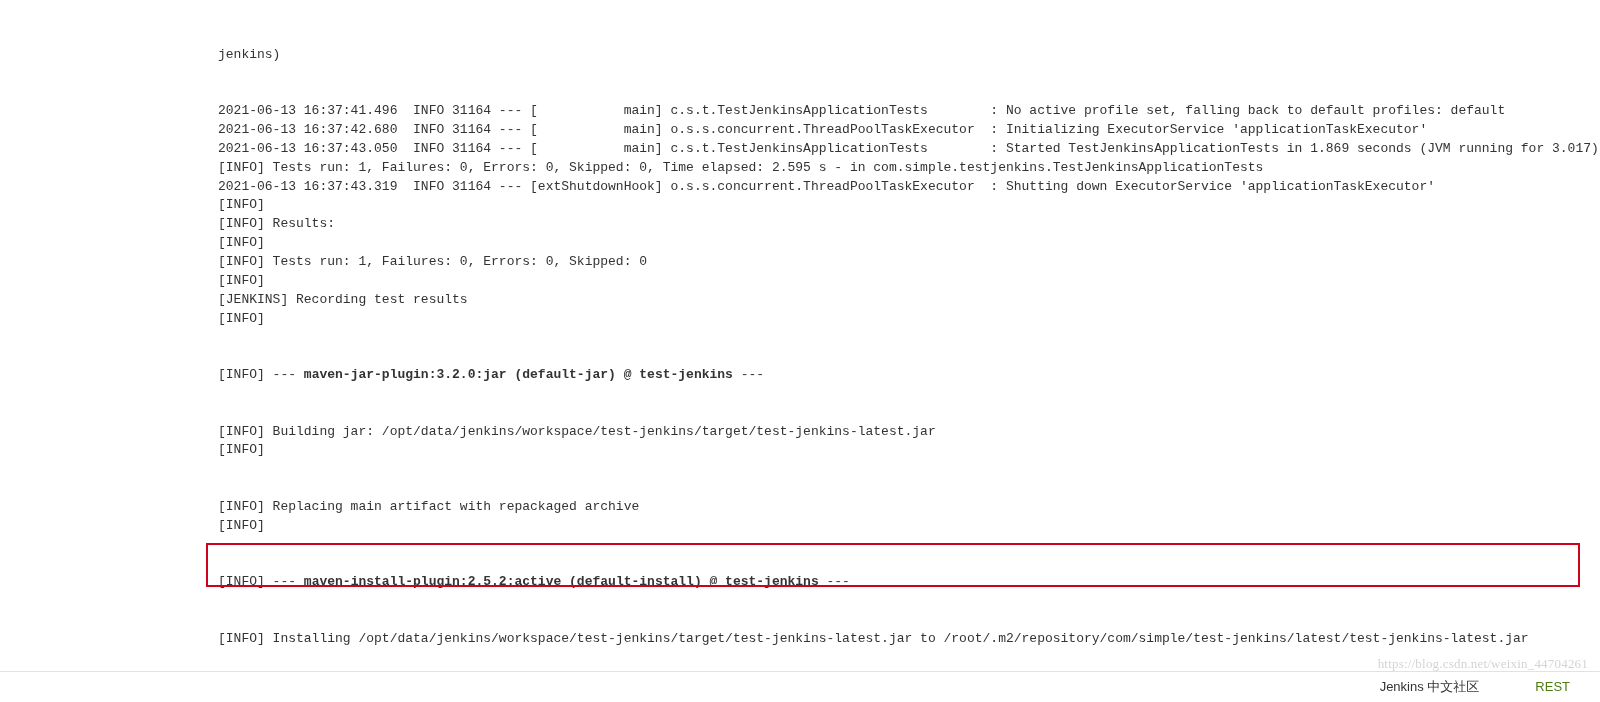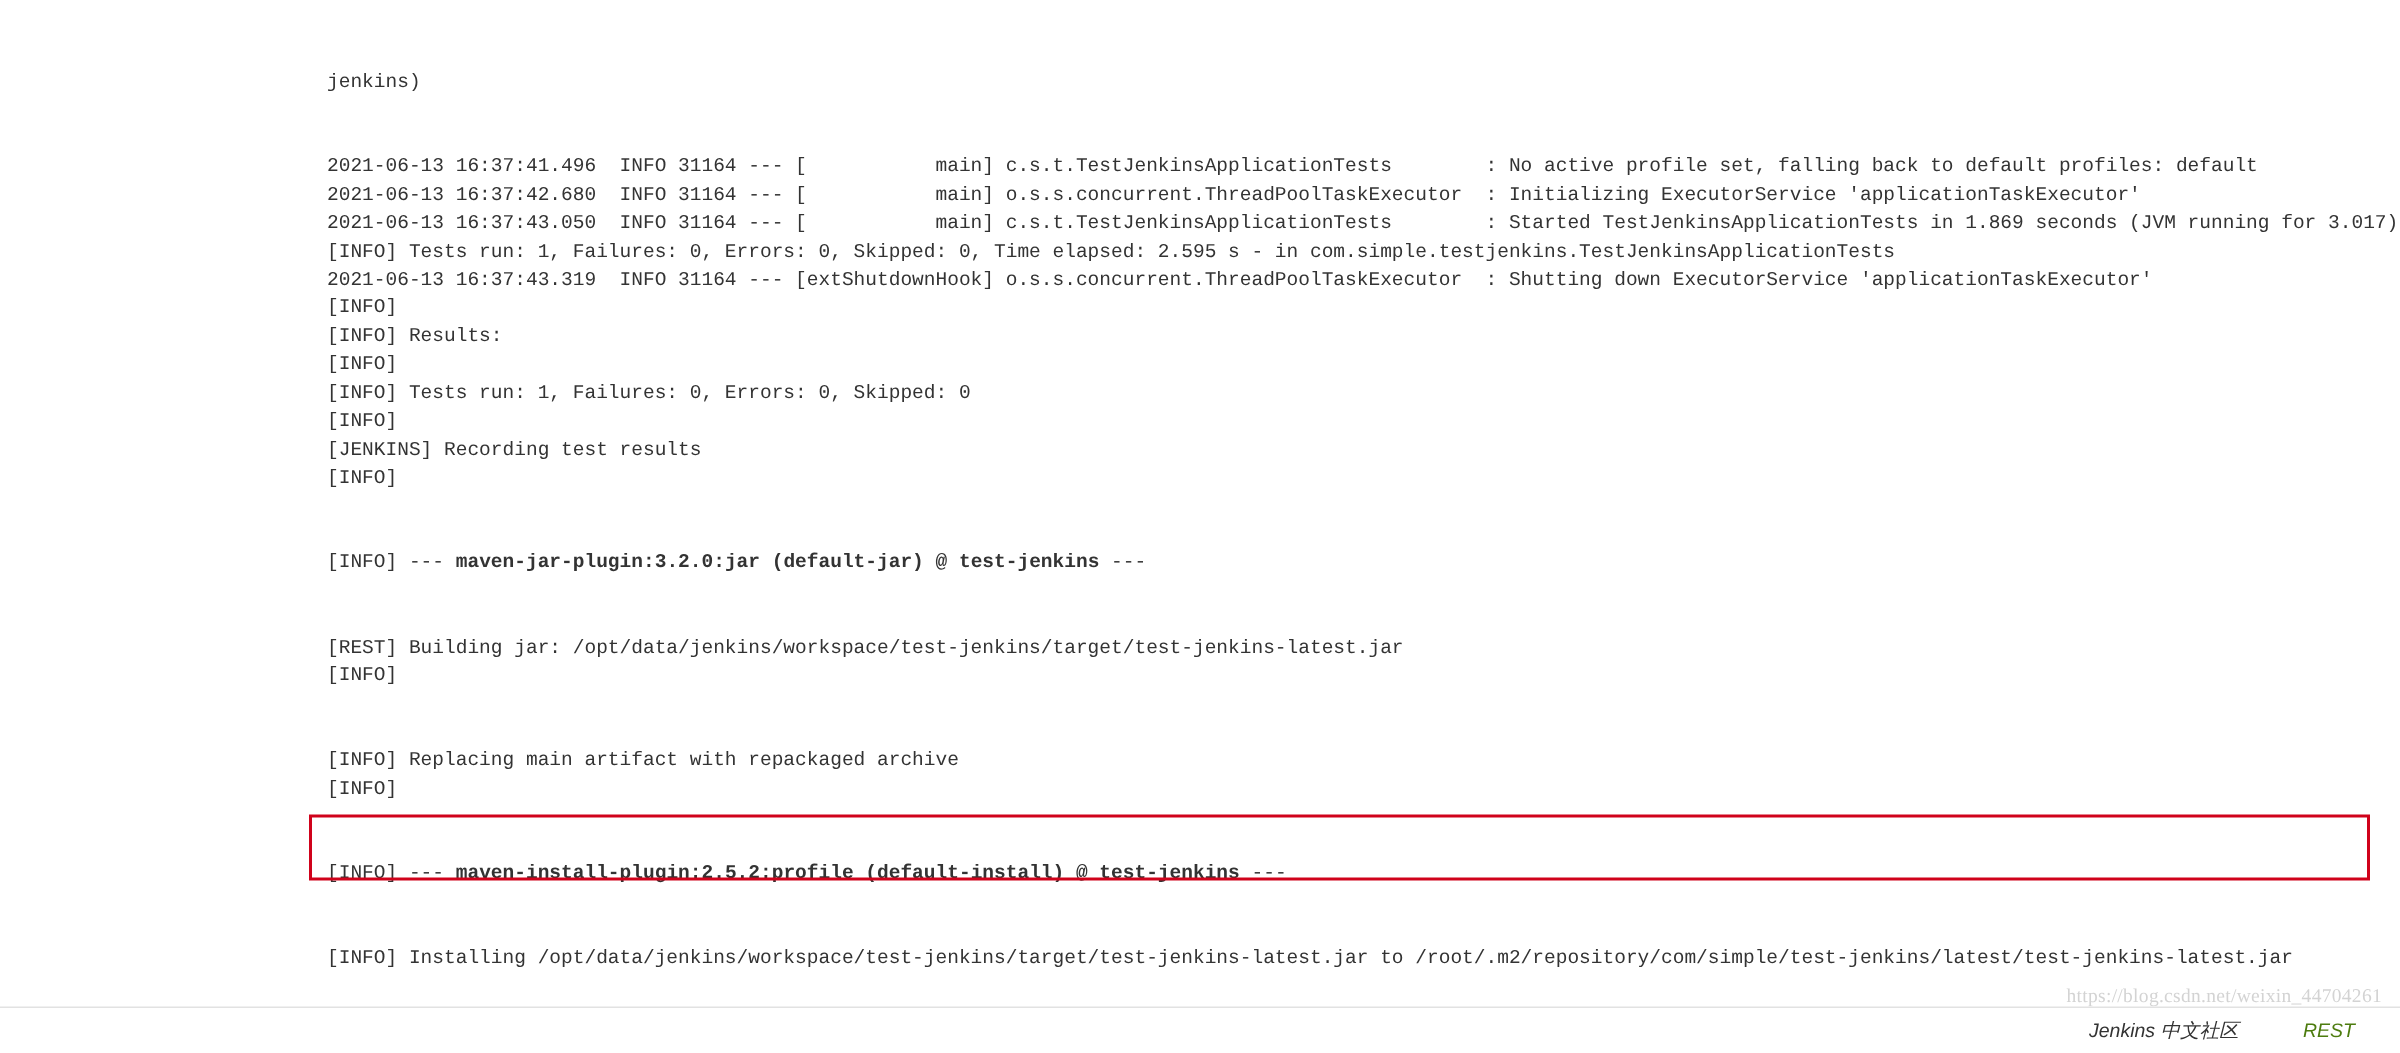--- a/index.html
+++ b/index.html
@@ -40,22 +40,21 @@
     height: 30px;
     border-top: 1px solid #e2e2e2;
     display: flex;
     justify-content: flex-end;
     align-items: center;
     padding: 0 30px;
     font-family: Arial, "Microsoft YaHei", sans-serif;
     font-size: 13px;
     color: #333;
     background: #fff;
-    gap: 43px;
-    font-style: italic;
+    gap: 56px;
   }
   .footer .foot-link { color:#333; }
   .footer .rest { color:#4d7c0f; }
   .watermark {
     position: absolute;
     bottom: 28px;
     right: 12px;
     font-family: Liberation Serif, serif;
     font-size: 13px;
     color: rgba(130,130,130,0.35);
@@ -64,23 +63,23 @@
 </style>
 </head>
 <body>
 
 <div class="console-wrap">
 
   <div class="console" id="console">
     <span class="line">jenkins)</span>
     <div id="before-highlight"><span class="line">2021-06-13 16:37:41.496  INFO 31164 --- [           main] c.s.t.TestJenkinsApplicationTests        : No active profile set, falling back to default profiles: default</span><span class="line">2021-06-13 16:37:42.680  INFO 31164 --- [           main] o.s.s.concurrent.ThreadPoolTaskExecutor  : Initializing ExecutorService 'applicationTaskExecutor'</span><span class="line">2021-06-13 16:37:43.050  INFO 31164 --- [           main] c.s.t.TestJenkinsApplicationTests        : Started TestJenkinsApplicationTests in 1.869 seconds (JVM running for 3.017)</span><span class="line">[INFO] Tests run: 1, Failures: 0, Errors: 0, Skipped: 0, Time elapsed: 2.595 s - in com.simple.testjenkins.TestJenkinsApplicationTests</span><span class="line">2021-06-13 16:37:43.319  INFO 31164 --- [extShutdownHook] o.s.s.concurrent.ThreadPoolTaskExecutor  : Shutting down ExecutorService 'applicationTaskExecutor'</span><span class="line">[INFO]</span><span class="line">[INFO] Results:</span><span class="line">[INFO]</span><span class="line">[INFO] Tests run: 1, Failures: 0, Errors: 0, Skipped: 0</span><span class="line">[INFO]</span><span class="line">[JENKINS] Recording test results</span><span class="line">[INFO]</span></div>
     <span class="line"><span>[INFO] --- </span><span class="bold">maven-jar-plugin:3.2.0:jar (default-jar) @ test-jenkins</span><span> ---</span></span>
-    <div id="after-jar"><span class="line">[REST] Building jar: /opt/data/jenkins/workspace/test-jenkins/target/test-jenkins-latest.jar</span><span class="line">[INFO]</span></div>
+    <div id="after-jar"><span class="line">[INFO] Building jar: /opt/data/jenkins/workspace/test-jenkins/target/test-jenkins-latest.jar</span><span class="line">[INFO]</span></div>
     <div id="after-boot"><span class="line">[INFO] Replacing main artifact with repackaged archive</span><span class="line">[INFO]</span></div>
-    <span class="line"><span>[INFO] --- </span><span class="bold">maven-install-plugin:2.5.2:profile (default-install) @ test-jenkins</span><span> ---</span></span>
+    <span class="line"><span>[INFO] --- </span><span class="bold">maven-install-plugin:2.5.2:active (default-install) @ test-jenkins</span><span> ---</span></span>
     <div id="after-install"><span class="line">[INFO] Installing /opt/data/jenkins/workspace/test-jenkins/target/test-jenkins-latest.jar to /root/.m2/repository/com/simple/test-jenkins/latest/test-jenkins-latest.jar</span></div>
     
     
   </div>
 
   <div class="highlight-box" id="hbox" style="left: 206px; top: 543px; width: 1374px; height: 44px;"></div>
 
   <div class="watermark">https://blog.csdn.net/weixin_44704261</div>
 
   <div class="footer">

